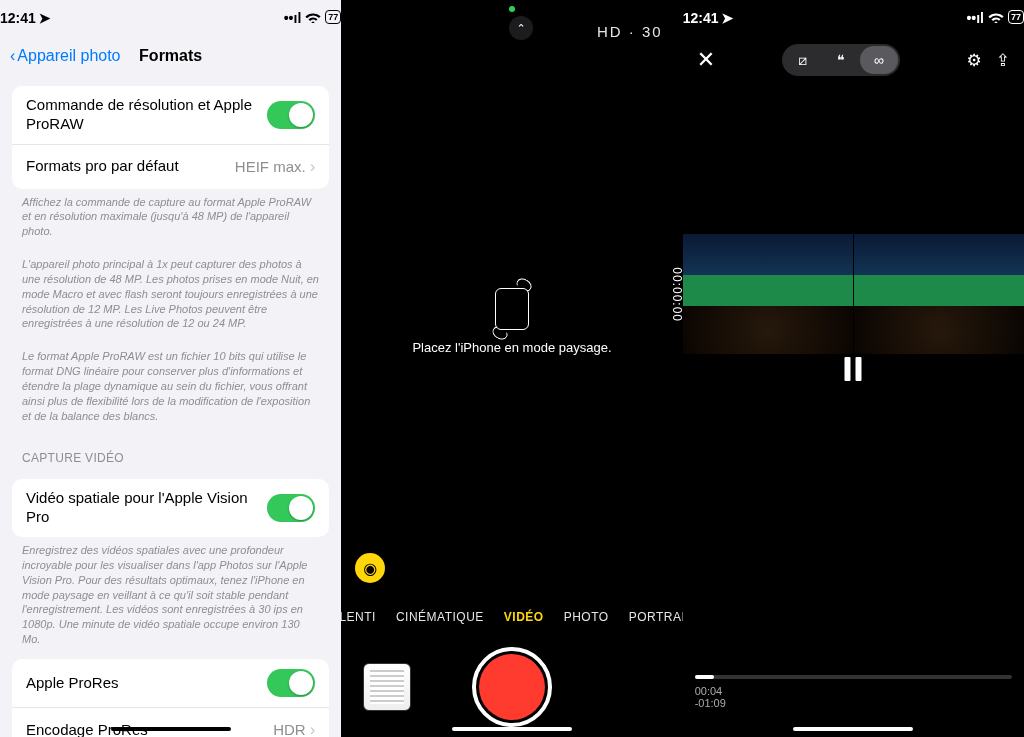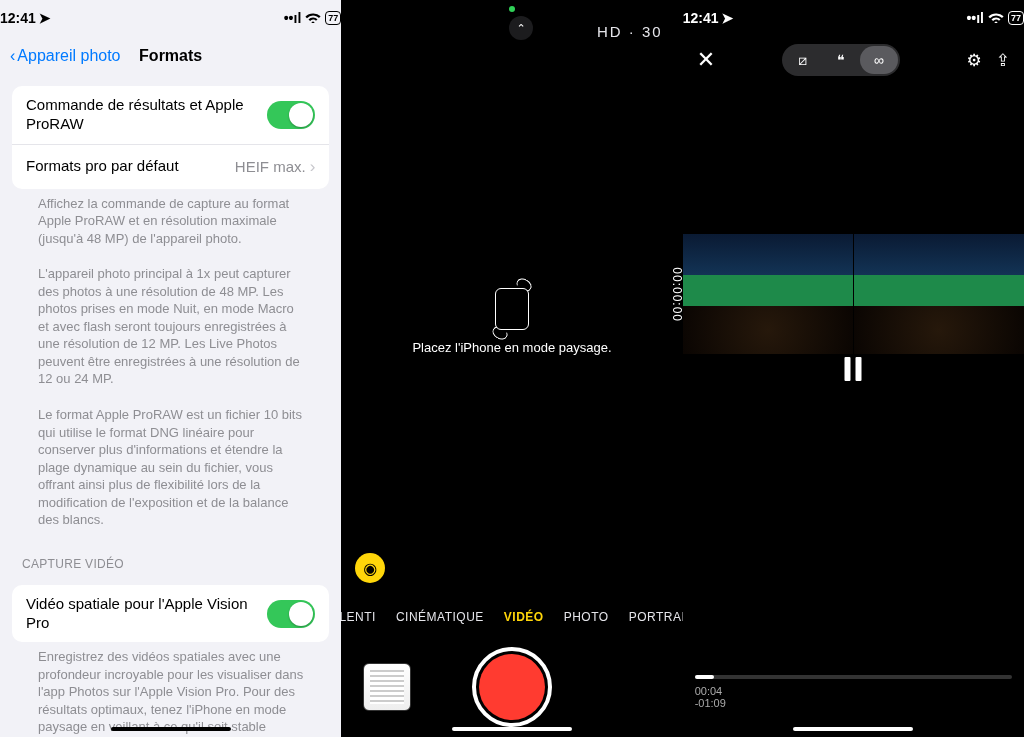--- a/index.html
+++ b/index.html
@@ -23,21 +23,21 @@
   .status-bar {
     height: 36px;
     display: flex;
     justify-content: space-between;
     align-items: center;
     padding: 0 0;
     font-size: 14px;
     font-weight: 600;
   }
   .status-left { display: flex; align-items: center; gap: 3px; }
-  .status-right { display: flex; align-items: center; gap: 4px; }
+  .status-right { display: flex; gap: 4px; }
   .status-ic { display:inline-block; }
   .nav {
     display: flex;
     align-items: center;
     height: 40px;
     padding: 0 10px;
     position: relative;
   }
   .nav-back {
     color: #007aff;
@@ -82,24 +82,25 @@
   .toggle::after {
     content: "";
     position: absolute;
     right: 2px; top: 2px;
     width: 24px; height: 24px;
     background: #fff;
     border-radius: 50%;
     box-shadow: 0 1px 2px rgba(0,0,0,.3);
   }
   .footer-text {
-    font-size: 13px;
+    font-size: 11px;
     color: #8e8e93;
-    padding: 6px 38px 2px;
+    padding: 6px 22px 2px;
     line-height: 1.35;
+    font-style: italic;
   }
   .footer-block { margin-bottom: 10px; }
   .section-header {
     font-size: 12px;
     color: #8e8e93;
     padding: 16px 22px 4px;
     text-transform: uppercase;
     letter-spacing: 0.3px;
   }
   .home-ind {
@@ -286,21 +287,21 @@
   <div class="nav">
     <div class="nav-back">
       <span>‹</span>
       <span>Appareil photo</span>
     </div>
     <div class="nav-title">Formats</div>
   </div>
 
   <div class="section">
     <div class="row">
-      <div class="row-label">Commande de résultats et Apple ProRAW</div>
+      <div class="row-label">Commande de résolution et Apple ProRAW</div>
       <div class="toggle"></div>
     </div>
     <div class="row">
       <div class="row-label">Formats pro par défaut</div>
       <div class="row-value">HEIF max.</div>
       <div class="chev">›</div>
     </div>
   </div>
   <div class="footer-text footer-block">Affichez la commande de capture au format Apple ProRAW et en résolution maximale (jusqu'à 48 MP) de l'appareil photo.</div>
   <div class="footer-text footer-block">L'appareil photo principal à 1x peut capturer des photos à une résolution de 48 MP. Les photos prises en mode Nuit, en mode Macro et avec flash seront toujours enregistrées à une résolution de 12 MP. Les Live Photos peuvent être enregistrées à une résolution de 12 ou 24 MP.</div>

